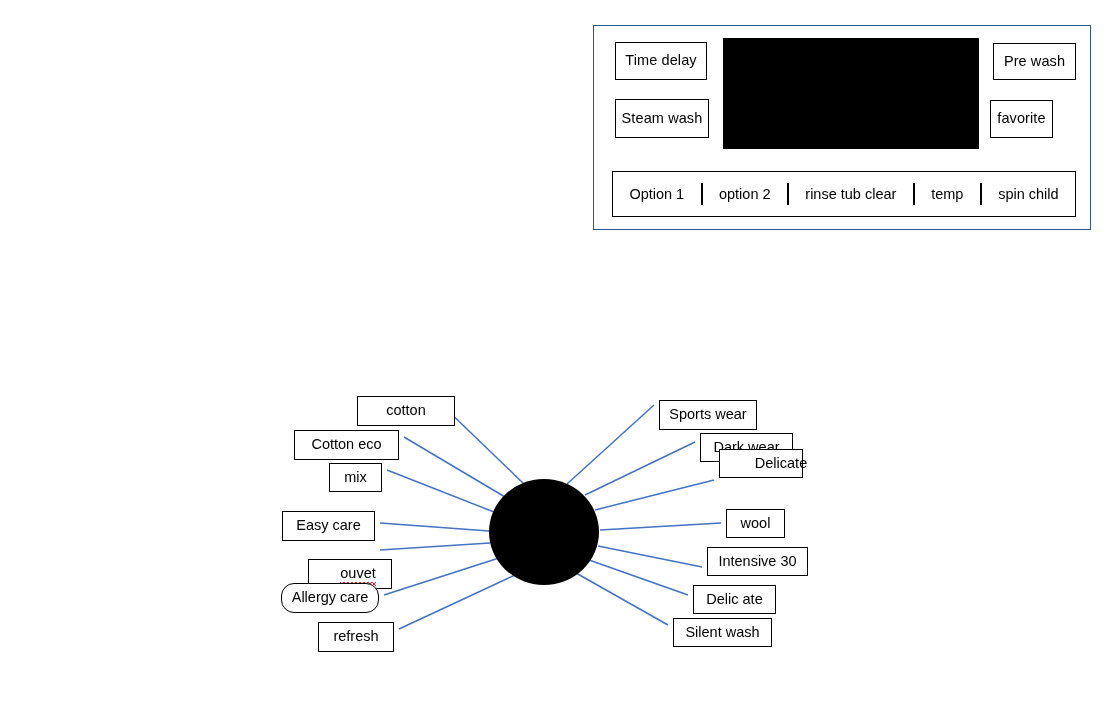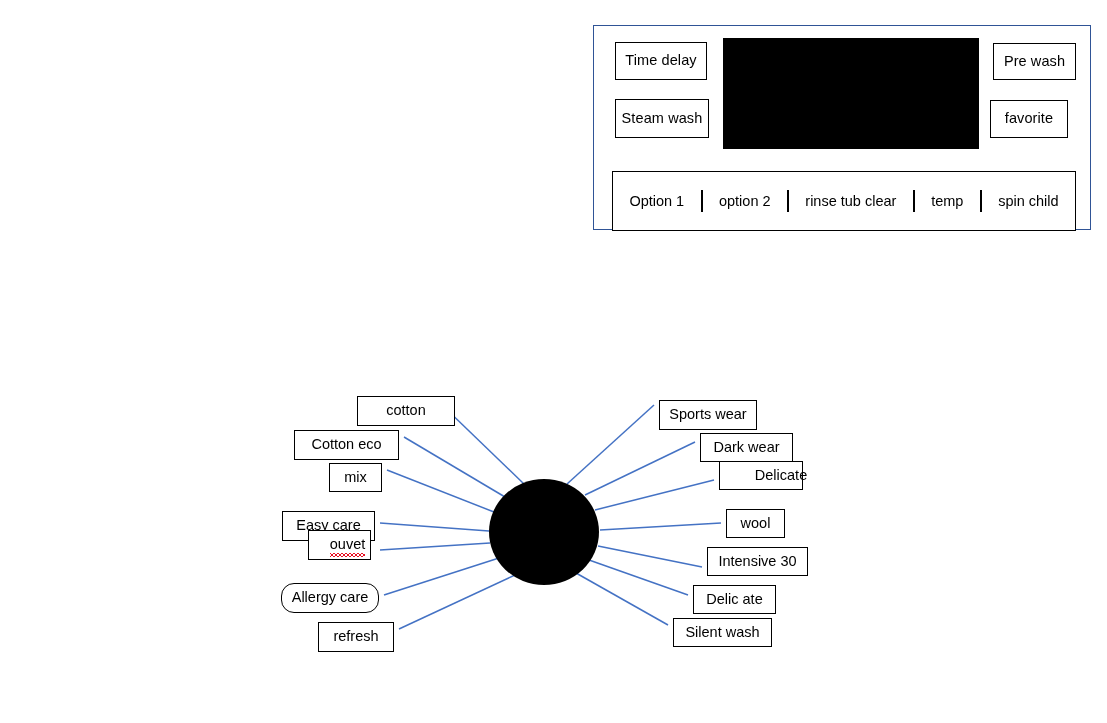--- a/index.html
+++ b/index.html
@@ -41,36 +41,36 @@
     line-height: 1.1;
     color: #000000;
     white-space: nowrap;
     letter-spacing: 0.1px;
     text-align: center;
   }
 
   #btn-time-delay  { left: 615px; top: 42px;  width: 92px; height: 38px; }
   #btn-steam-wash  { left: 615px; top: 99px;  width: 94px; height: 39px; }
   #btn-pre-wash    { left: 993px; top: 43px;  width: 83px; height: 37px; }
-  #btn-favorite    { left: 990px; top: 100px; width: 78px; height: 38px; }
+  #btn-favorite    { left: 990px; top: 100px; width: 63px; height: 38px; }
 
   #display-screen {
     left: 723px;
     top: 38px;
     width: 256px;
     height: 111px;
     background: #000000;
   }
 
   
   #option-bar {
     left: 612px;
     top: 171px;
     width: 464px;
-    height: 60px;
+    height: 46px;
     border: 1.6px solid #000000;
     background: #ffffff;
     display: flex;
     align-items: center;
   }
   .option-cell {
     flex: 1 1 auto;
     text-align: center;
     font-size: 14.5px;
     color: #000000;
@@ -116,28 +116,28 @@
     color: #000000;
     white-space: nowrap;
     z-index: 3;
   }
 
   
   #prog-cotton       { left: 357px; top: 396px; width: 98px;  height: 30px; }
   #prog-cotton-eco   { left: 294px; top: 430px; width: 105px; height: 30px; }
   #prog-mix          { left: 329px; top: 463px; width: 53px;  height: 29px; }
   #prog-easy-care    { left: 282px; top: 511px; width: 93px;  height: 30px; }
-  #prog-ouvet        { left: 308px; top: 530px; width: 63px;  height: 30px; padding-left: 16px; }
+  #prog-ouvet        { left: 308px; top: 559px; width: 84px;  height: 30px; padding-left: 16px; }
   #prog-allergy-care { left: 281px; top: 583px; width: 98px;  height: 30px; border-radius: 13px; }
   #prog-refresh      { left: 318px; top: 622px; width: 76px;  height: 30px; }
 
   
   #prog-sports-wear  { left: 659px; top: 400px; width: 98px;  height: 30px; }
   #prog-dark-wear    { left: 700px; top: 433px; width: 93px;  height: 29px; }
-  #prog-delicate     { left: 719px; top: 461px; width: 84px;  height: 29px; padding-left: 40px; }
+  #prog-delicate     { left: 719px; top: 449px; width: 84px;  height: 29px; padding-left: 40px; }
   #prog-wool         { left: 726px; top: 509px; width: 59px;  height: 29px; }
   #prog-intensive-60 { left: 707px; top: 547px; width: 101px; height: 29px; }
   #prog-delic-ate    { left: 693px; top: 585px; width: 83px;  height: 29px; }
   #prog-silent-wash  { left: 673px; top: 618px; width: 99px;  height: 29px; }
 
   
   .misspelled {
     position: relative;
     display: inline-block;
   }

